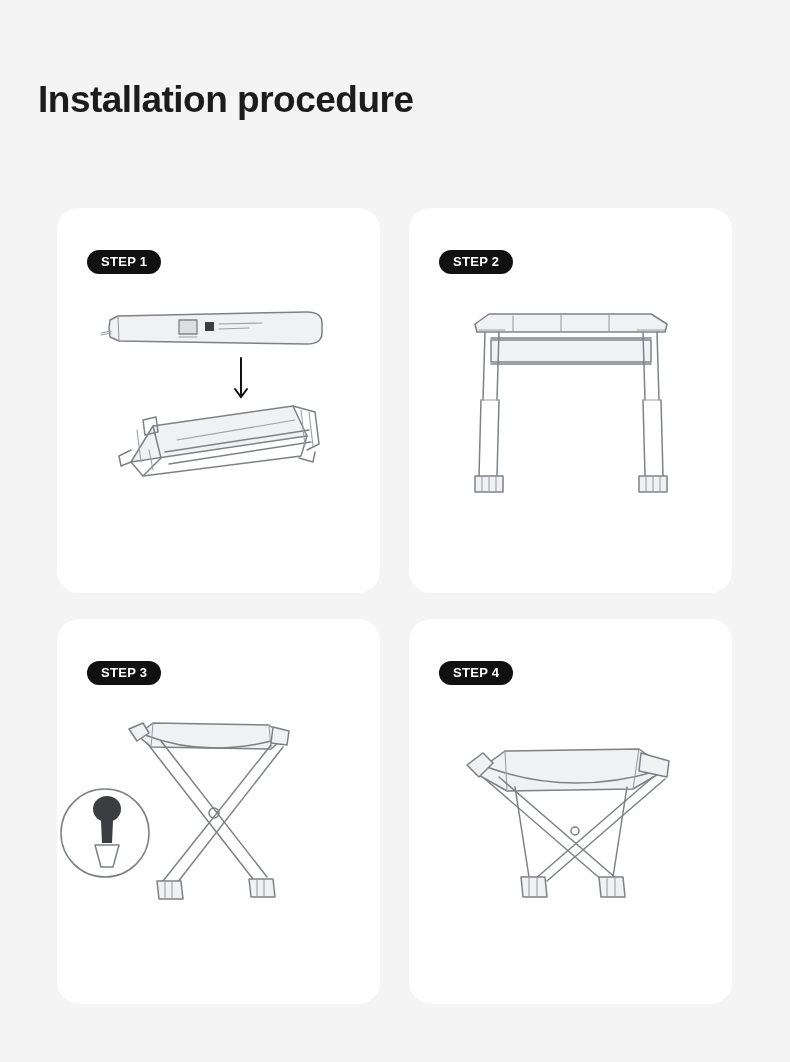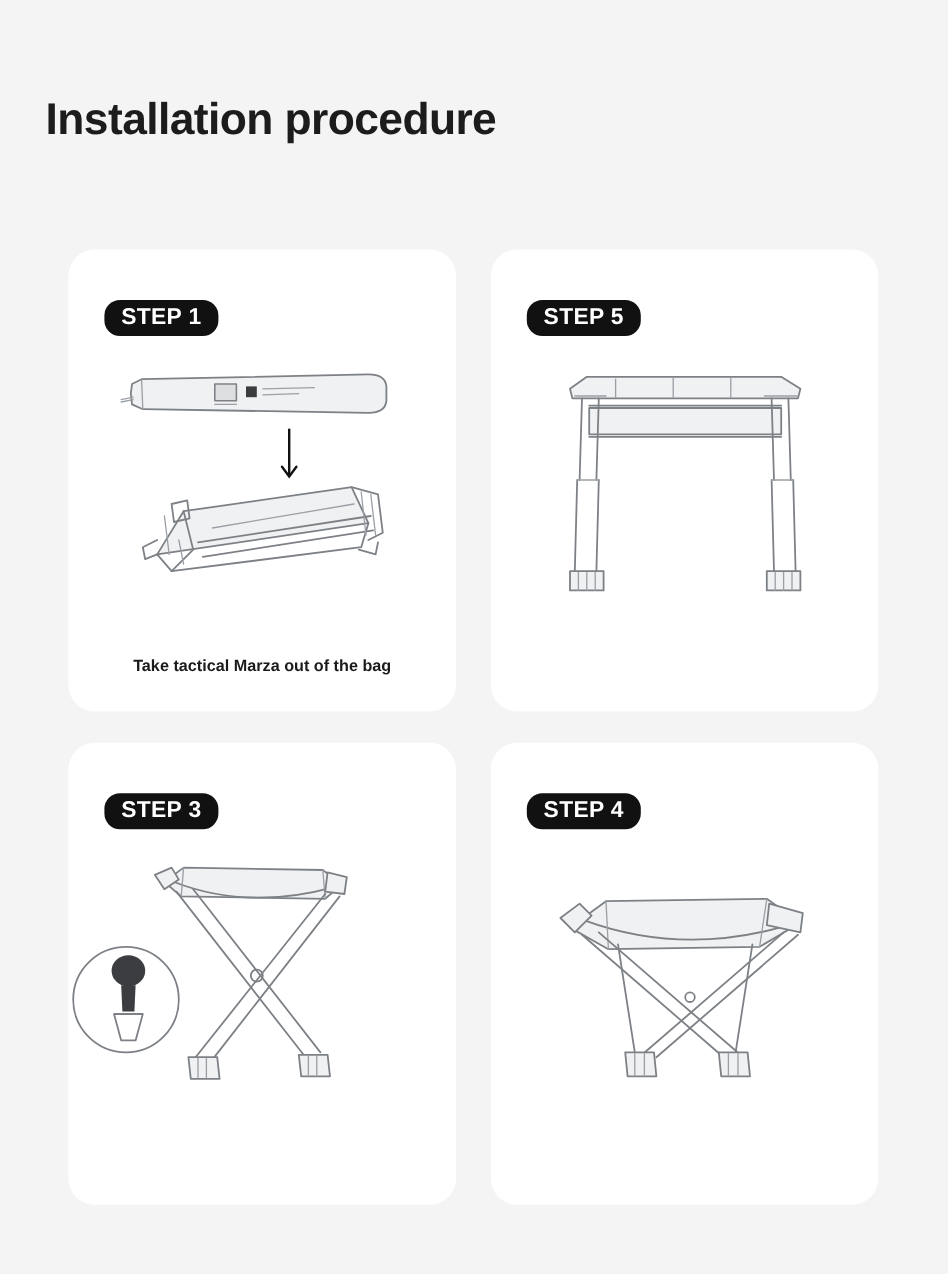--- a/index.html
+++ b/index.html
@@ -47,21 +47,21 @@
     border-radius: 22px;
     box-sizing: border-box;
     overflow: hidden;
   }
   .step-badge {
     position: absolute;
     top: 42px;
     left: 30px;
     background: #111111;
     color: #ffffff;
-    font-size: 19px;
+    font-size: 13px;
     font-weight: 700;
     letter-spacing: 0.3px;
     padding: 5px 14px 6px;
     border-radius: 13px;
     line-height: 1;
   }
   .caption {
     position: absolute;
     left: 24px;
     right: 24px;
@@ -163,25 +163,24 @@
             <path class="ln" d="M236 126 L258 132 L262 164 L250 170"></path>
             <path class="ln-thin" d="M244 130 L248 166"></path>
             <path class="ln-thin" d="M252 132 L256 166"></path>
             <path class="ln" d="M74 182 L64 186 L62 176 L74 170"></path>
             <path class="ln-thin" d="M80 150 L84 182"></path>
             <path class="ln-thin" d="M92 170 L96 190"></path>
             <path class="ln" d="M242 178 L256 182 L258 172"></path>
           </g>
         </svg>
       </div>
-      <div class="caption">Take tactical Marza out of the bag</div>
-    </div>
-
-    <div class="card">
-      <div class="step-badge">STEP 5</div>
+    </div>
+
+    <div class="card">
+      <div class="step-badge">STEP 2</div>
       <div class="art">
         <svg viewBox="0 0 323 250" preserveAspectRatio="xMidYMid meet">
           <g>
 
             <path class="fill-light" d="M66 44 L80 34 L242 34 L258 44 L256 52 L68 52 Z"></path>
             <path class="ln-thin" d="M104 36 L104 51"></path>
             <path class="ln-thin" d="M152 35 L152 51"></path>
             <path class="ln-thin" d="M200 35 L200 51"></path>
 
             <path class="fill-light" d="M82 60 L242 60 L242 82 L82 82 Z"></path>

